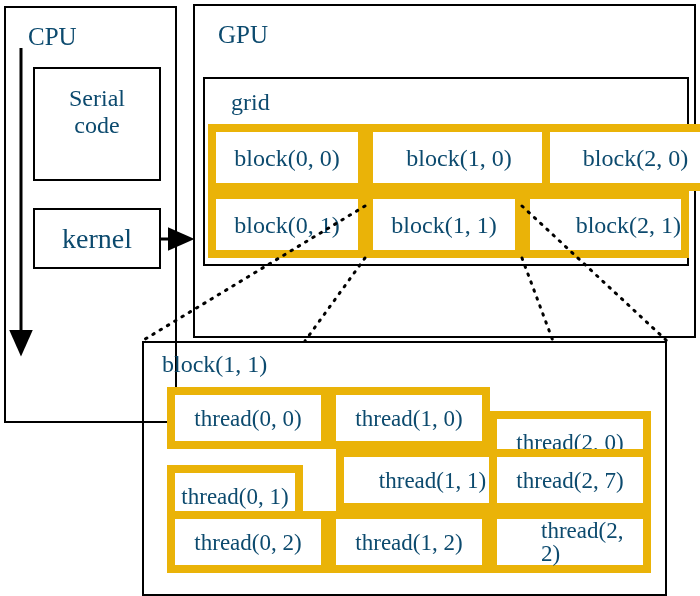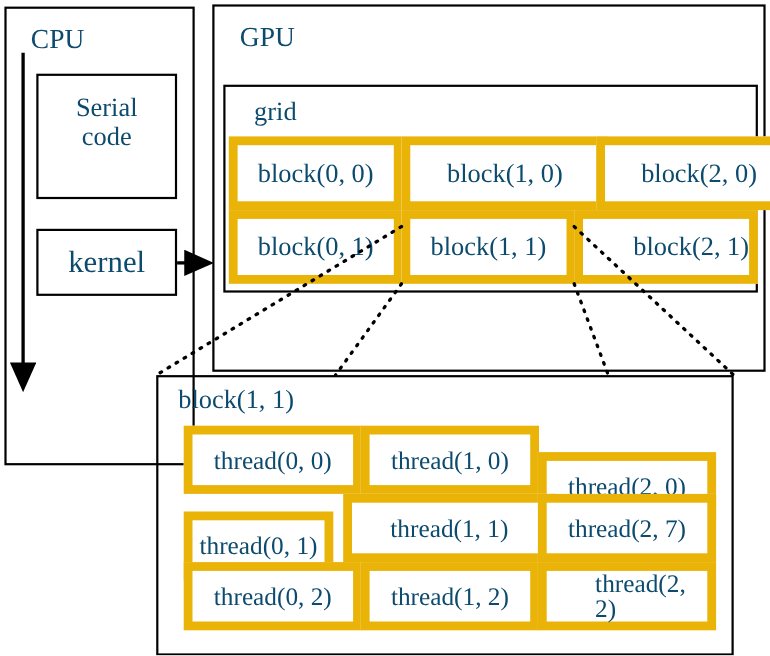--- a/index.html
+++ b/index.html
@@ -88,21 +88,21 @@
   <div class="cell thread-cell" style="left:328px;top:387px;width:162px;height:62px;">
     <span>thread(1, 0)</span>
     </div>
   <div class="cell thread-cell" style="left:489px;top:379px;width:162px;height:62px;margin-top:32px;">
     <span>thread(2, 0)</span>
     </div>
 
   <div class="cell thread-cell" style="left:167px;top:465px;width:136px;height:62px;">
     <span>thread(0, 1)</span>
     </div>
-  <div class="cell thread-cell" style="left:312px;top:449px;width:193px;height:62px;">
+  <div class="cell thread-cell" style="left:336px;top:449px;width:193px;height:62px;">
     <span>thread(1, 1)</span>
     </div>
   <div class="cell thread-cell" style="left:489px;top:449px;width:162px;height:62px;">
     <span>thread(2, 7)</span>
     </div>
 
   <div class="cell thread-cell" style="left:167px;top:511px;width:162px;height:62px;">
     <span>thread(0, 2)</span>
     </div>
   <div class="cell thread-cell" style="left:328px;top:511px;width:162px;height:62px;">

